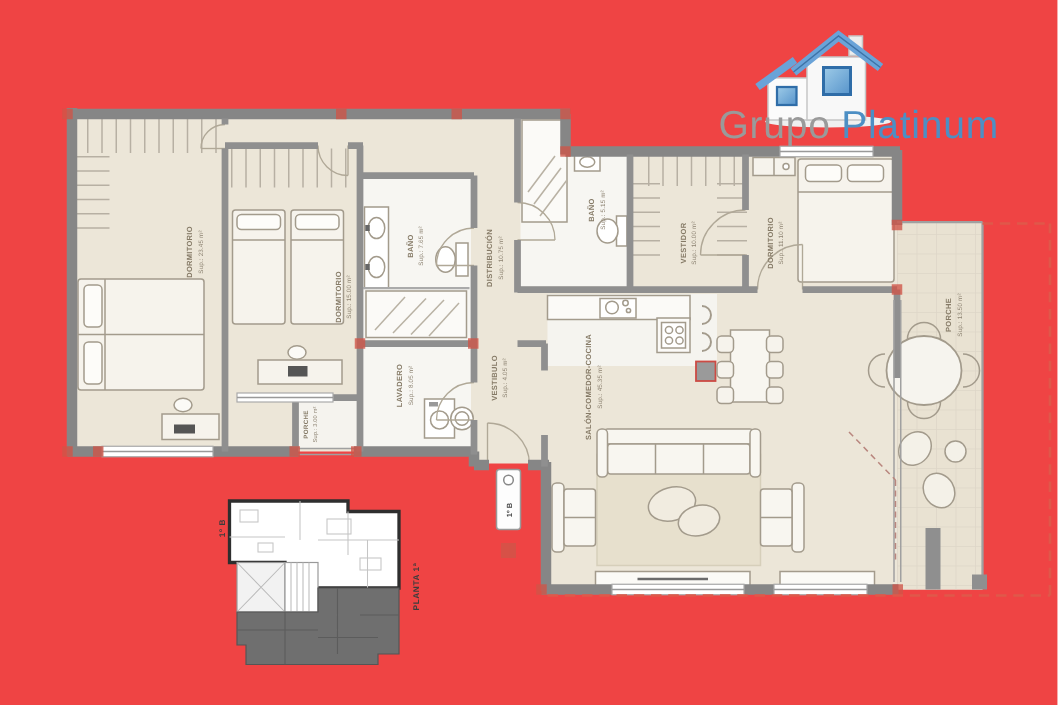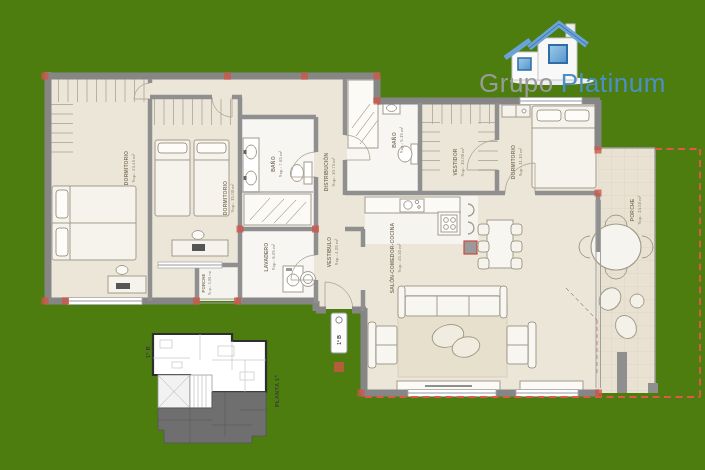--- a/index.html
+++ b/index.html
@@ -1,17 +1,17 @@
 <!DOCTYPE html>
 <html><head>
 <meta charset="utf-8">
 <style>
   html,body{margin:0;padding:0;background:#ffffff;width:705px;height:470px;overflow:hidden;
             font-family:"Liberation Sans",sans-serif;}
-  #stage{position:relative;width:705px;height:470px;background:#4d7c0f;}
+  #stage{position:relative;width:705px;height:470px;background:#ef4444;}
   svg{position:absolute;left:0;top:0;}
   .rname{font-family:"Liberation Sans",sans-serif;font-size:5px;font-weight:bold;fill:#857a66;letter-spacing:.2px;}
   .rarea{font-family:"Liberation Sans",sans-serif;font-size:4.2px;fill:#8d8372;letter-spacing:.1px;}
   .tiny{font-family:"Liberation Sans",sans-serif;font-size:5.5px;font-weight:bold;fill:#3c3c3c;letter-spacing:.4px;}
   .plaq{font-family:"Liberation Sans",sans-serif;font-size:5px;font-weight:bold;fill:#444;}
   .logo-gray{font-family:"Liberation Sans",sans-serif;font-size:26px;fill:#9a9a9a;letter-spacing:.5px;}
   .logo-blue{font-family:"Liberation Sans",sans-serif;font-size:26px;fill:#4d8fc4;letter-spacing:.5px;}
 </style>
 </head>
 <body>

